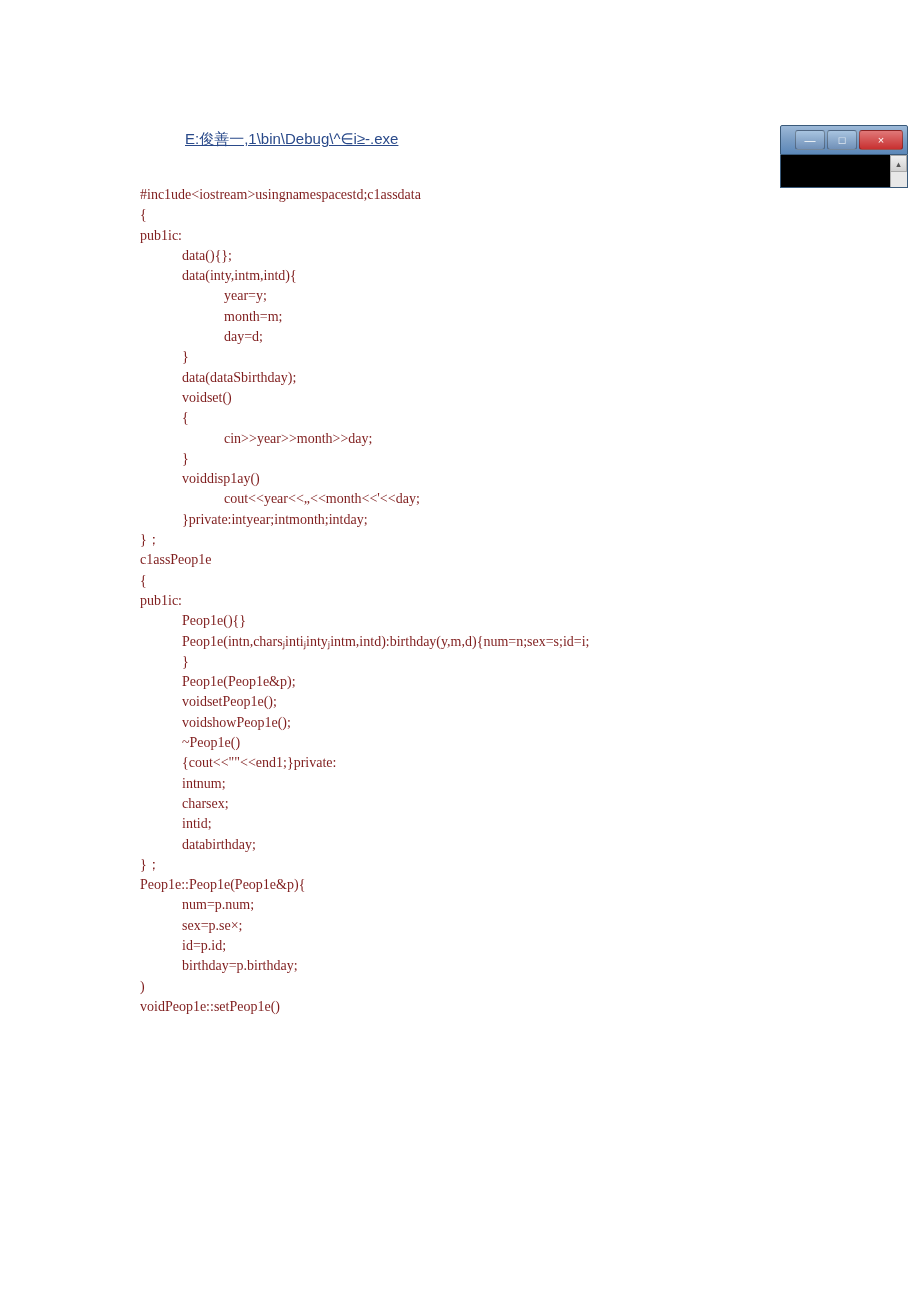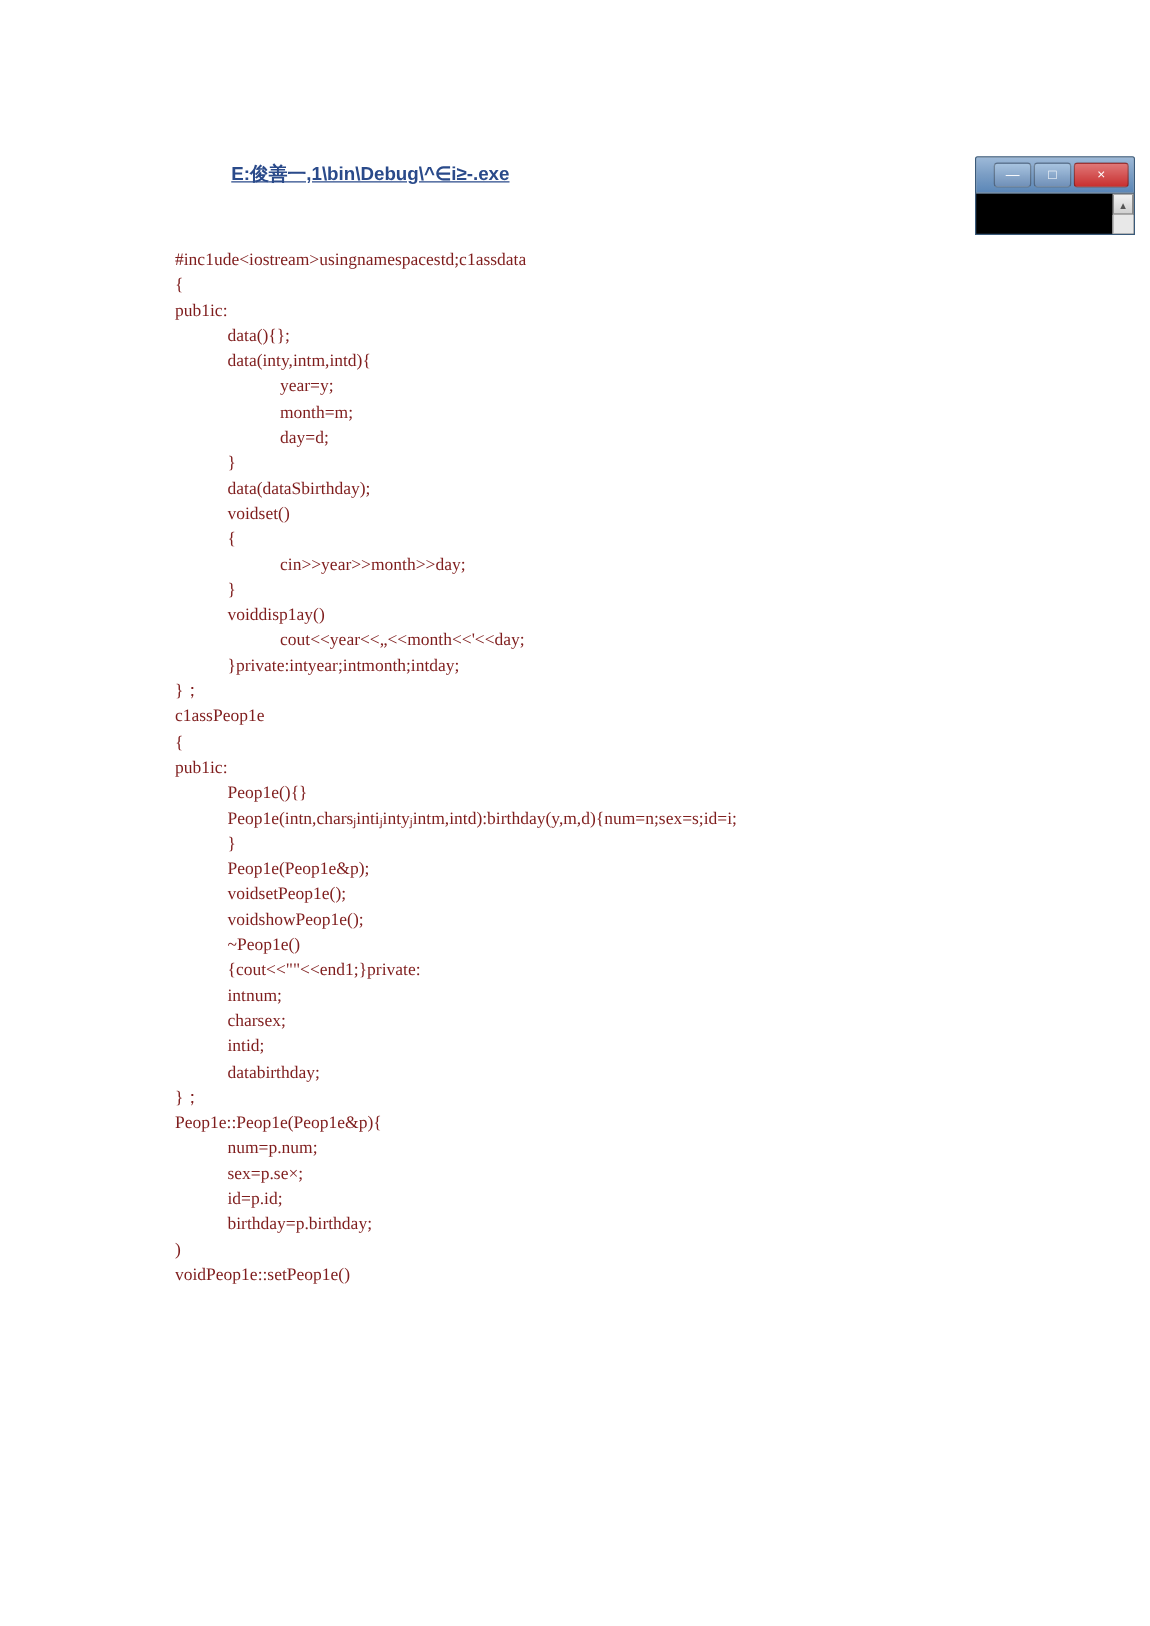--- a/index.html
+++ b/index.html
@@ -12,26 +12,26 @@
     position: relative;
   }
   .content {
     position: absolute;
     left: 140px;
     top: 130px;
     right: 30px;
   }
   .title-link {
     color: #2a4a8a;
-    font-weight: bold;
+    font-weight: normal;
     font-size: 15px;
     text-decoration: underline;
     margin-left: 45px;
     display: inline-block;
-    margin-bottom: 50px;
+    margin-bottom: 36px;
   }
   .code {
     font-family: Liberation Serif, serif;
     font-size: 14px;
     color: #7f1d1d;
     white-space: pre;
     line-height: 1.45;
   }
   .indent1 { padding-left: 42px; }
   .indent2 { padding-left: 84px; }

